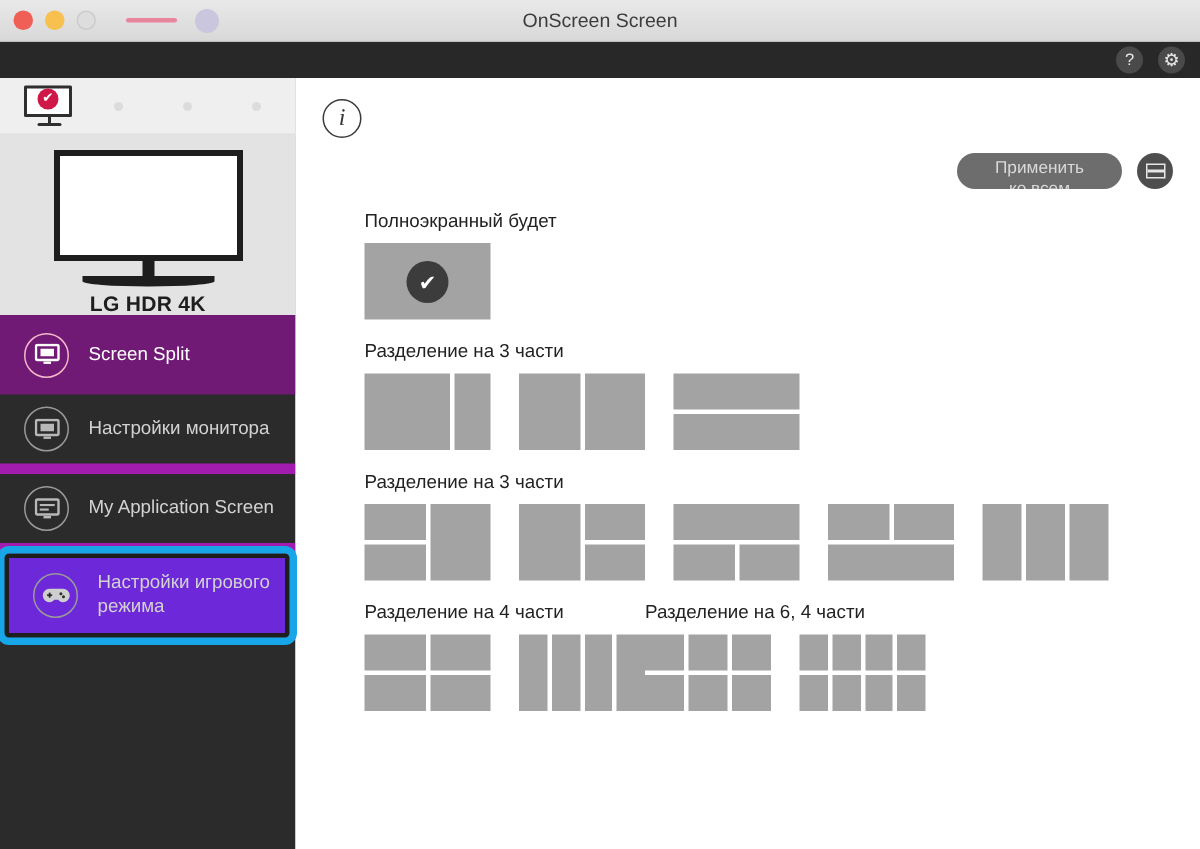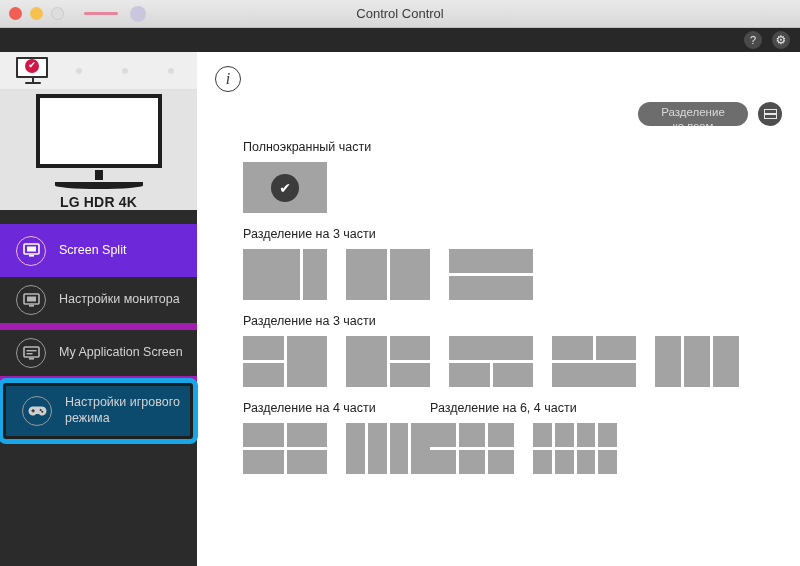--- a/index.html
+++ b/index.html
@@ -81,21 +81,21 @@
     width: 14px; height: 14px; border-radius: 50%;
     background: #cf1847; color: #fff;
     display: flex; align-items: center; justify-content: center;
     font-size: 9px; line-height: 1;
   }
   .tab-dot { width: 6px; height: 6px; border-radius: 50%; background: #dcdcdc; margin: 0 auto; }
 
   .mon-preview {
     height: 120px; background: #e3e3e3;
     display: flex; flex-direction: column; align-items: center;
-    justify-content: space-between; padding-top: 4px;
+    justify-content: flex-end; padding-top: 4px;
   }
   .big-mon-screen {
     width: 126px; height: 74px; background: #ffffff;
     border: 4px solid #1e1e1e;
   }
   .big-mon-neck { width: 8px; height: 10px; background: #1e1e1e; margin: 0 auto; }
   .big-mon-base {
     width: 88px; height: 7px; background: #1e1e1e; margin: 0 auto;
     border-radius: 0 0 50% 50%;
   }
@@ -104,32 +104,32 @@
     margin-top: 3px; letter-spacing: .2px;
   }
 
   .nav { position: relative; }
   .nav-item {
     display: flex; align-items: center; gap: 13px;
     height: 53px; padding-left: 16px;
     color: #d2d2d2; font-size: 12.5px;
     border-bottom: 7px solid #a21caf;
   }
-  .nav-item.active { background: #6d28d9; color: #ffffff; border-bottom: none; margin-top: 14px; }
+  .nav-item.active { background: #701a75; color: #ffffff; border-bottom: none; }
   .nav-ico {
     flex: 0 0 auto;
     width: 30px; height: 30px; border-radius: 50%;
     border: 1.5px solid #9a9a9a;
     display: flex; align-items: center; justify-content: center;
   }
   .nav-item.active .nav-ico { border-color: #f4b8c8; }
   .nav-label { line-height: 1.25; }
   .nav-item.highlighted {
     position: relative;
-    background: #0c4a6e;
+    background: #6d28d9;
     border: 3px solid #1e1e1e;
     outline: 5px solid #17a7e8;
     width: 190px; margin-left: 3px;
     border-radius: 3px;
     z-index: 5;
     height: 56px;
   }
 
   
   .main {
@@ -196,21 +196,21 @@
 <div class="app">
 
   <div class="titlebar">
     <div class="traffic">
       <span class="dot red"></span>
       <span class="dot yellow"></span>
       <span class="dot gray"></span>
       <span class="pinkbar"></span>
       <span class="lilac"></span>
     </div>
-    <div class="win-title">Control Control</div>
+    <div class="win-title">OnScreen Screen</div>
   </div>
 
   <div class="toolbar">
     <div class="circ-btn">?</div>
     <div class="circ-btn gear-glyph">⚙</div>
   </div>
 
   <div class="sidebar">
 
     <div class="monitor-tabs">
@@ -293,30 +293,30 @@
   </div>
 
   <div class="main">
 
     <div class="info-row">
       <div class="info-icon">i</div>
     </div>
 
     <div class="apply-row">
       <div class="apply-btn">
-        <span>Разделение</span>
+        <span>Применить</span>
         <span class="l2">ко всем</span>
       </div>
       <div class="layout-toggle">
         <span class="lt-inner"></span>
       </div>
     </div>
 
     <div class="section">
-      <div class="section-title">Полноэкранный части</div>
+      <div class="section-title">Полноэкранный будет</div>
       <div class="tiles">
         <div class="tile full">
           <span class="tile-check">✔</span>
         </div>
       </div>
     </div>
 
     <div class="section">
       <div class="section-title">Разделение на 3 части</div>
       <div class="tiles">

